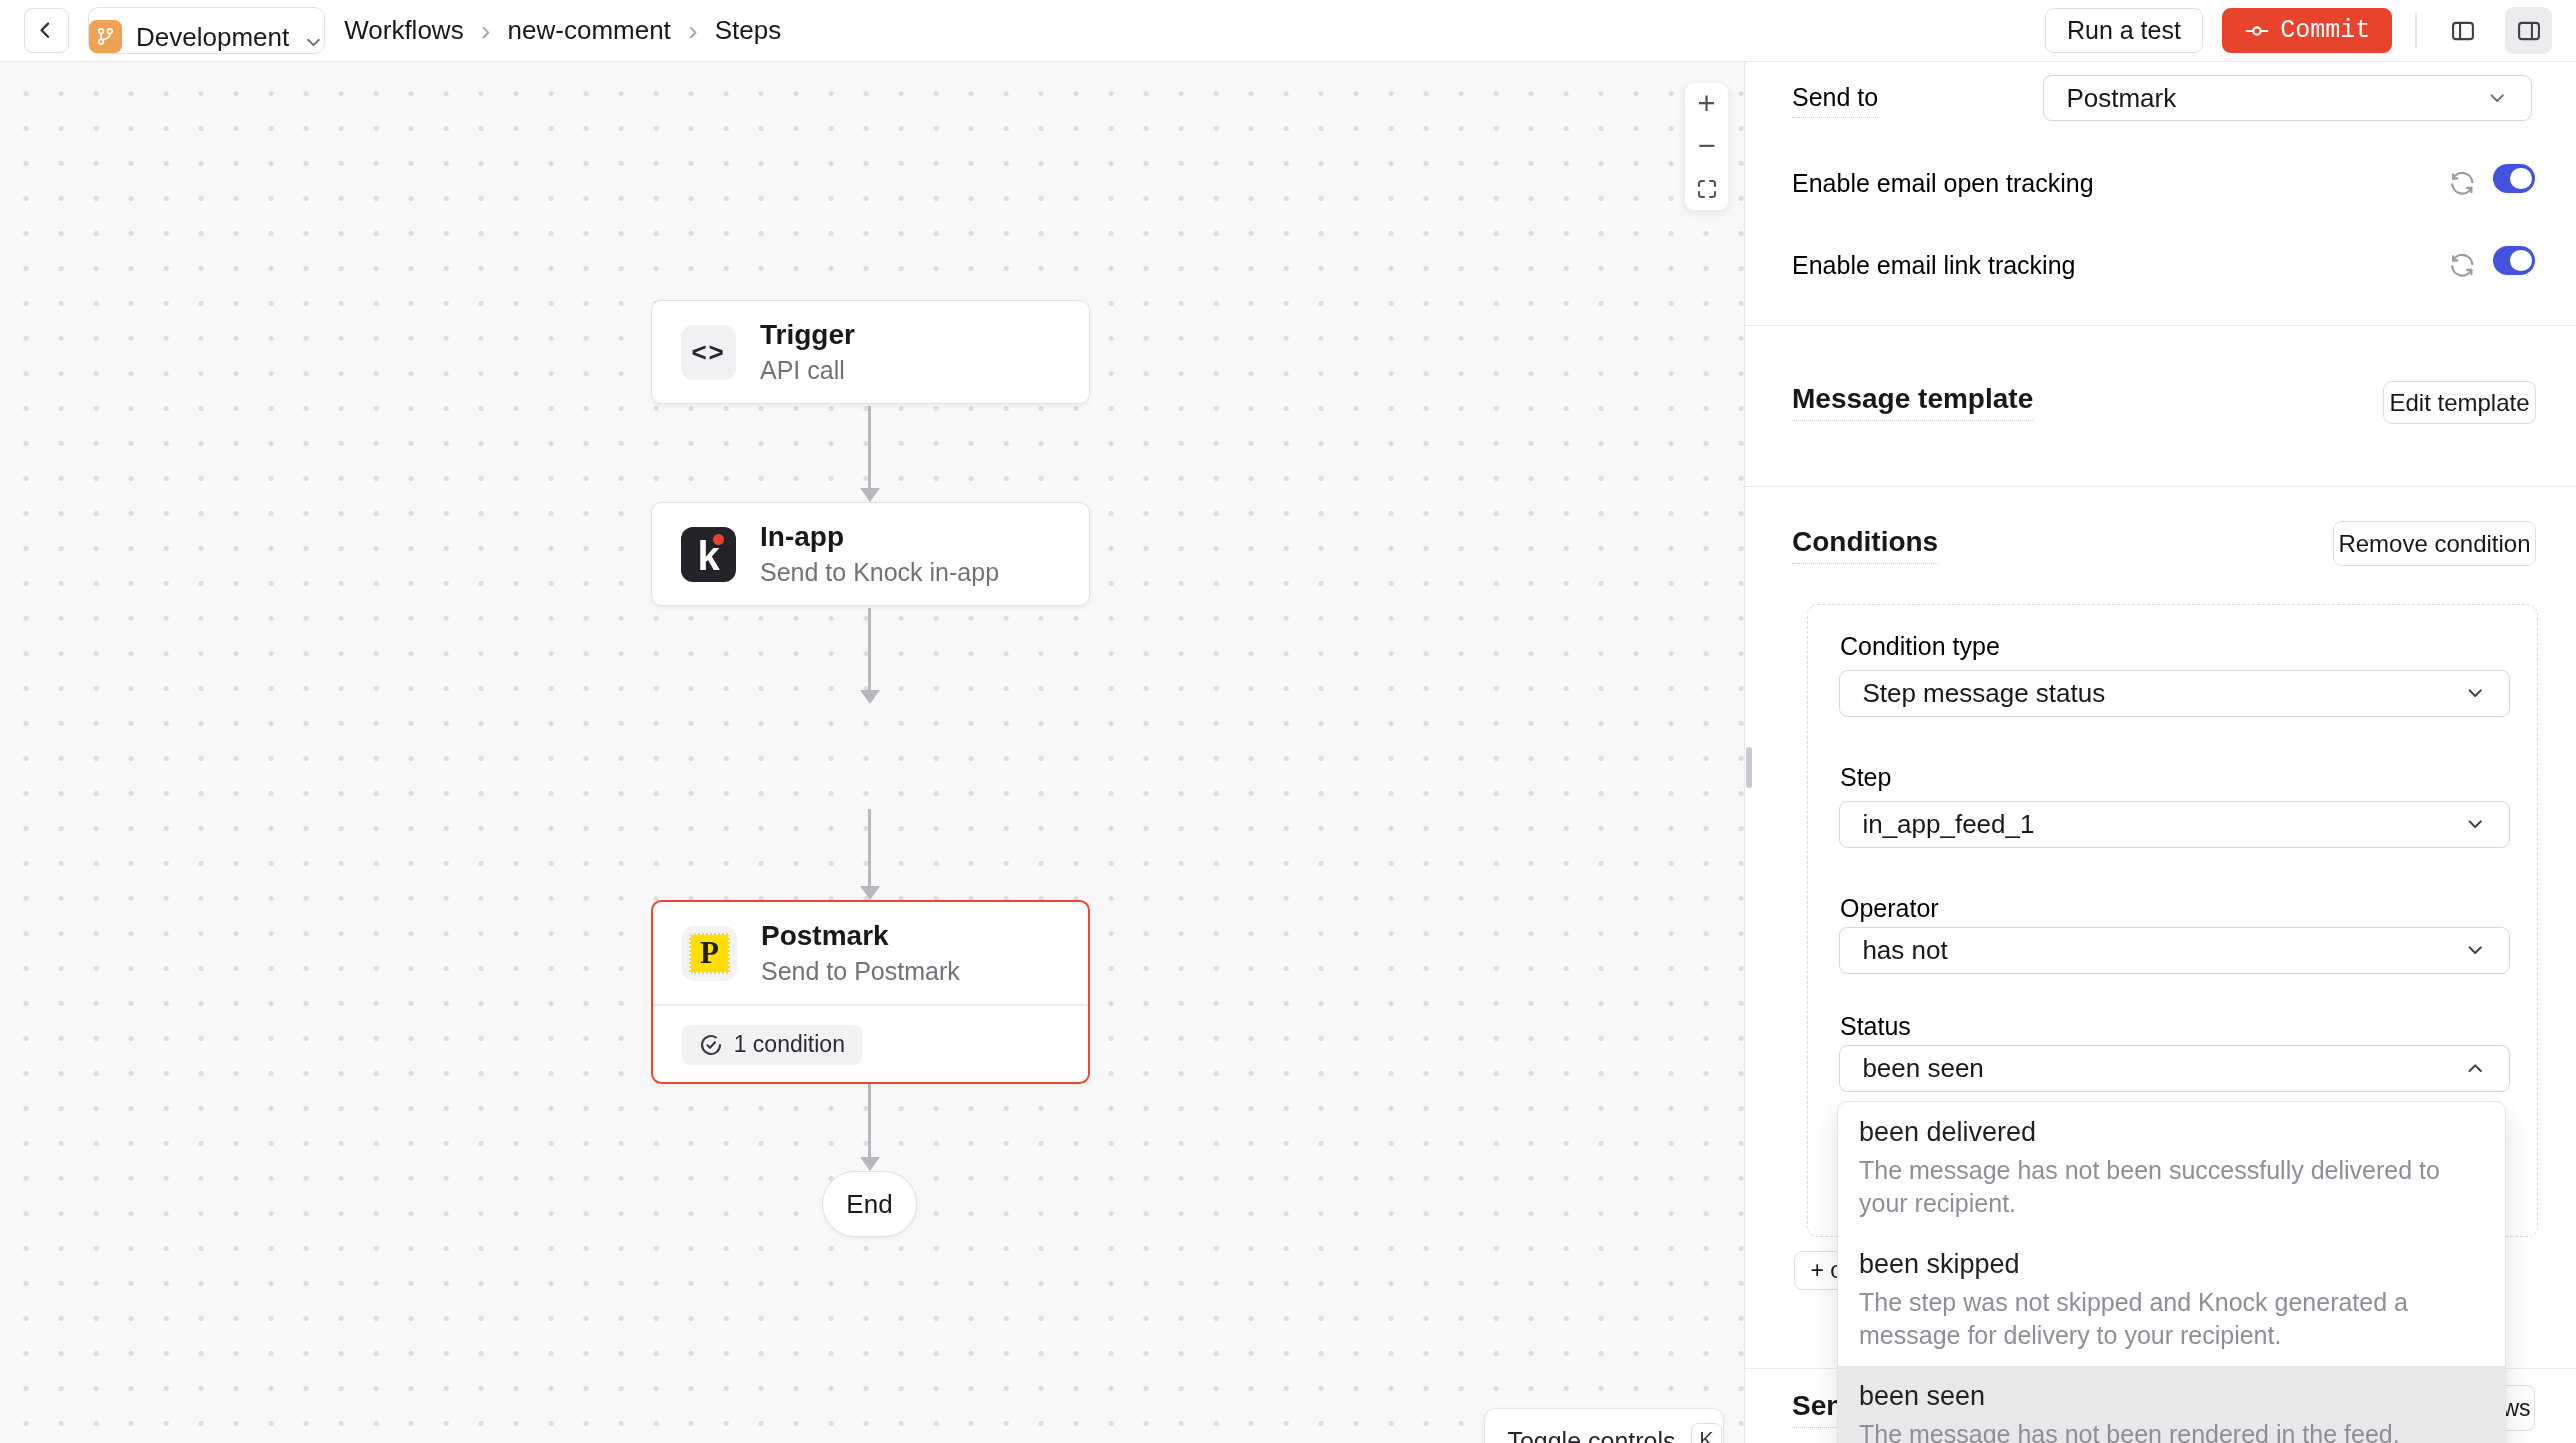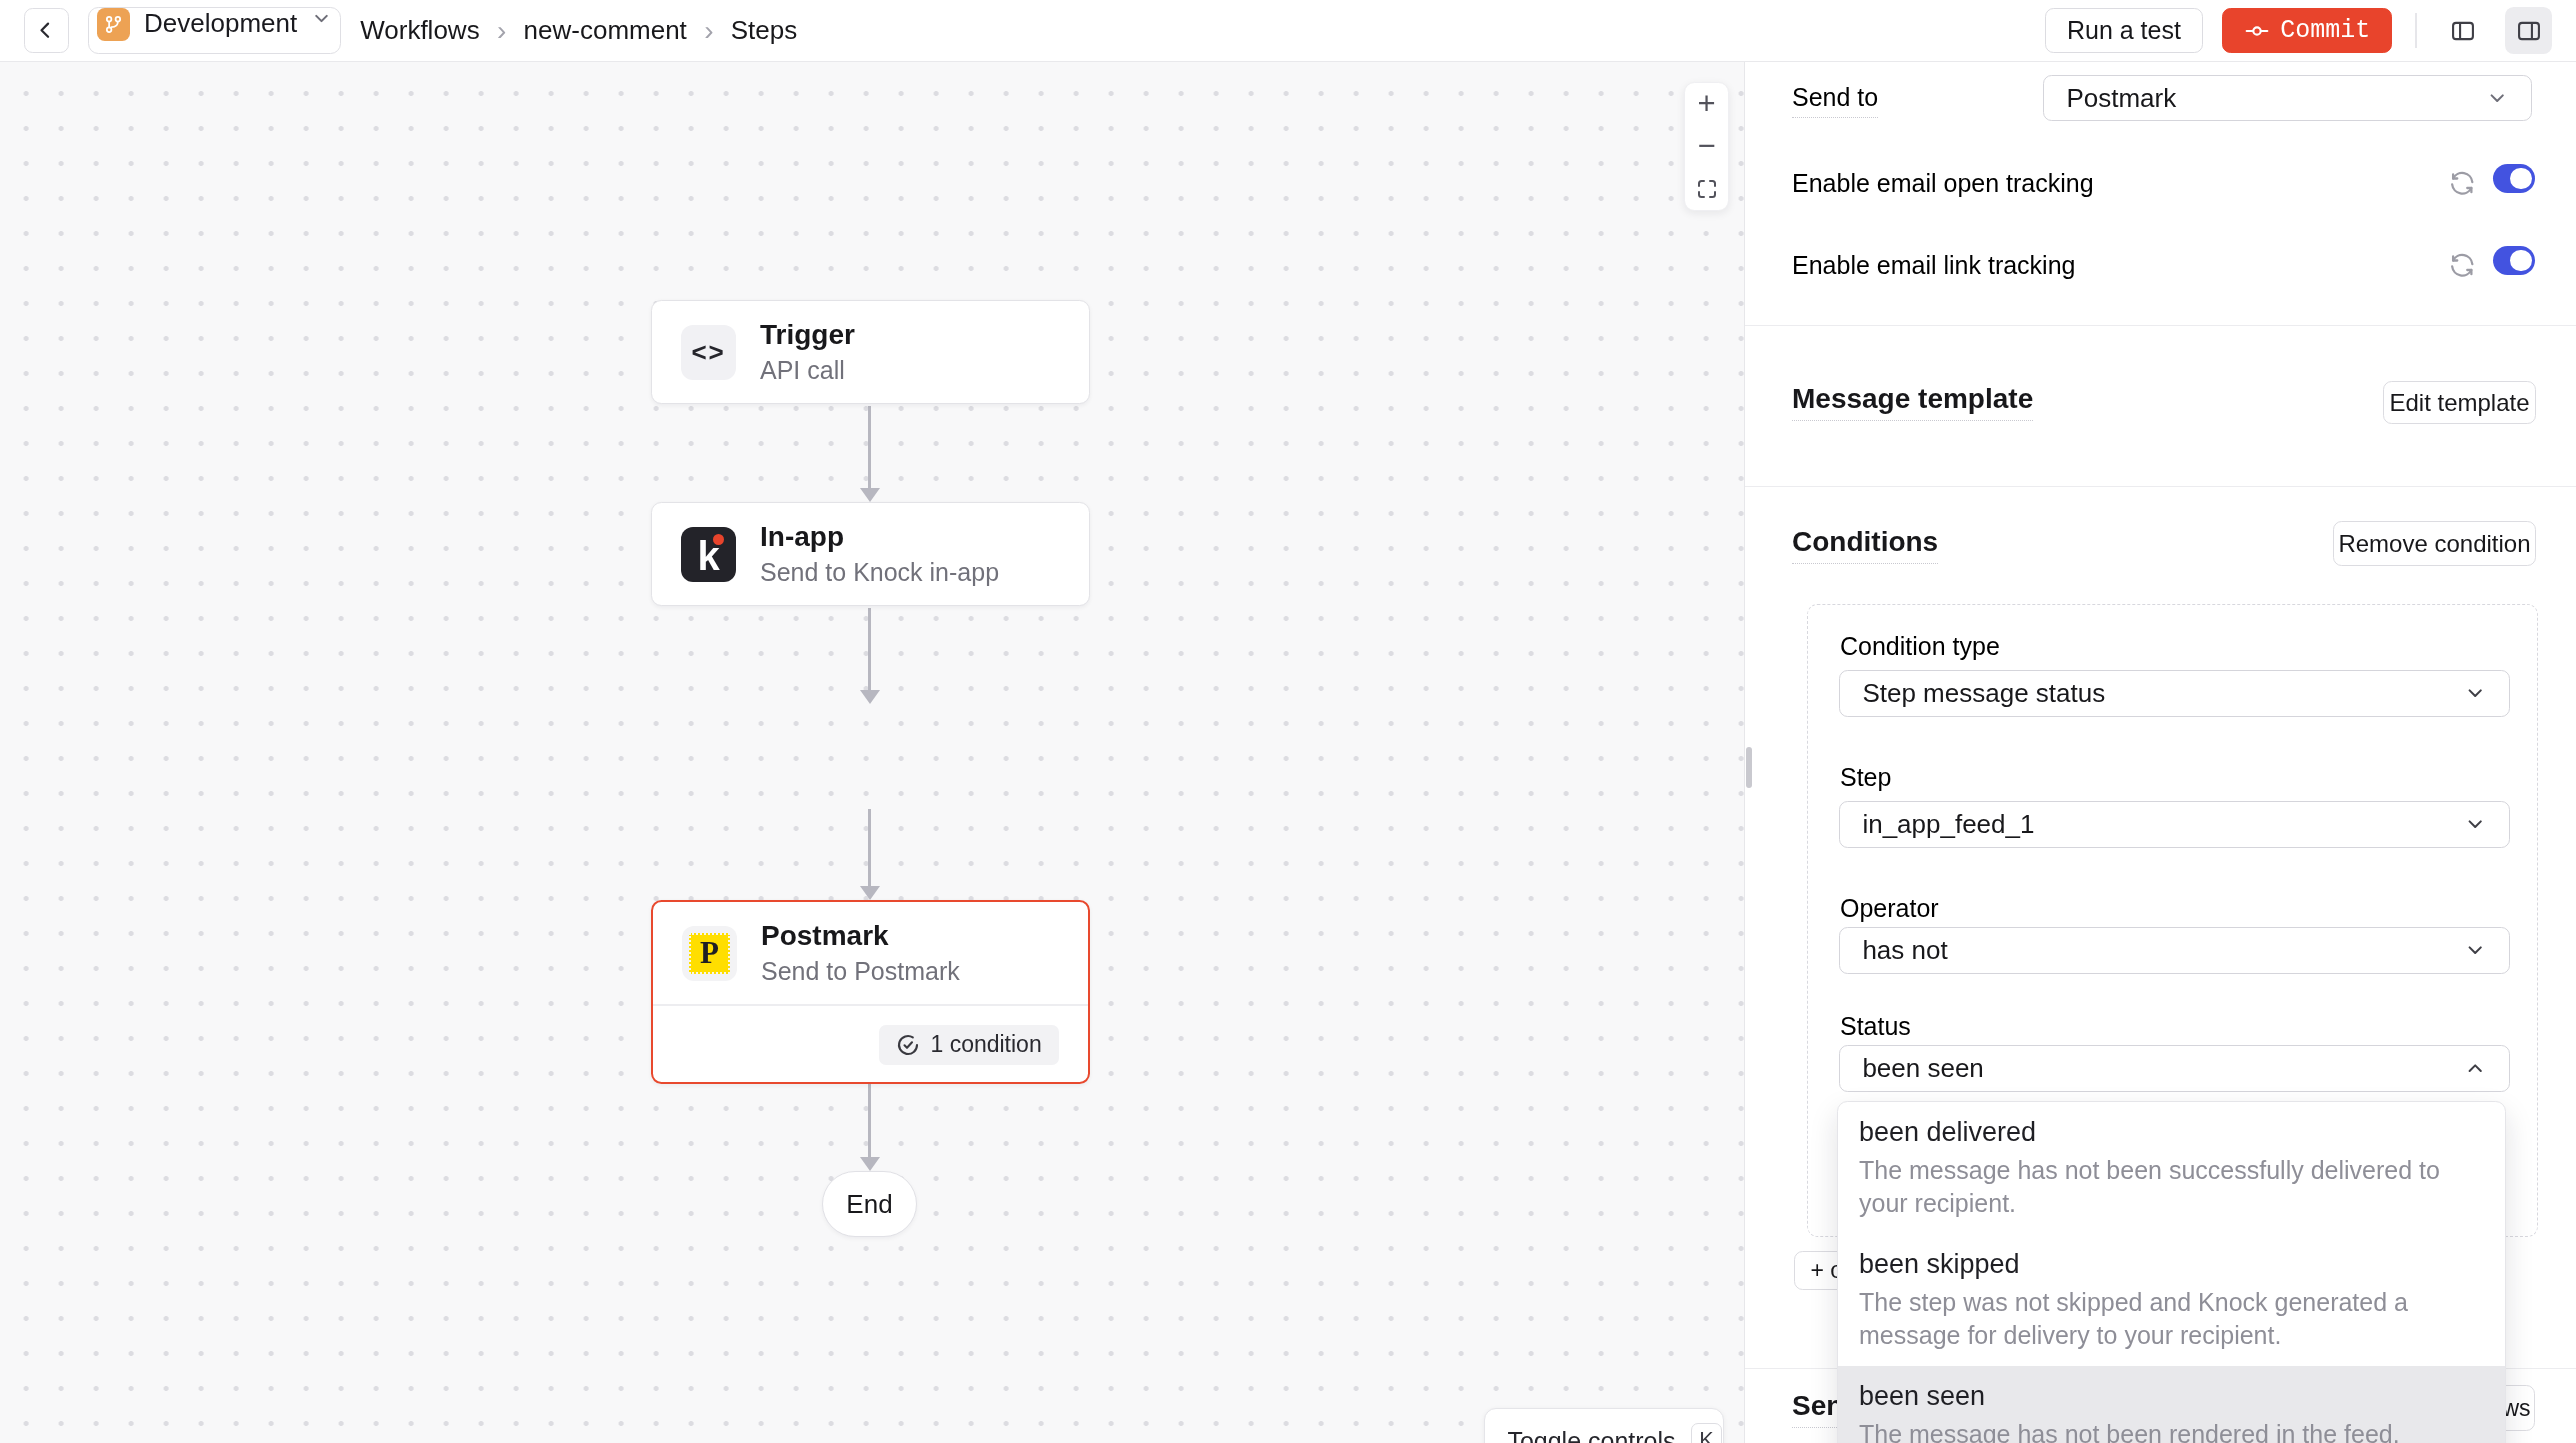--- a/index.html
+++ b/index.html
@@ -6,21 +6,21 @@
   html,body { width:2576px; height:1443px; }
   body { font-family:"Liberation Sans","DejaVu Sans",sans-serif; background:#fff; color:#1A1A1F; }
   #app { position:relative; width:2576px; height:1443px; overflow:hidden; background:#fff; }
 
   
   .topbar { position:absolute; top:0; left:0; width:2576px; height:62px; background:#fff;
             border-bottom:0.9px solid #E9E9EC; display:flex; align-items:center; padding:0 24px; gap:19px; z-index:60; }
   .icon-btn { width:45px; height:45px; border:1.7px solid #DFDFE4; border-radius:8.6px; background:#fff;
               display:flex; align-items:center; justify-content:center; cursor:pointer; }
   .env-pill { height:47px; border:1.7px solid #DFDFE4; border-radius:10.4px; background:#fff; display:flex;
-              align-items:flex-start; gap:14px; padding:0 8px; font-size:26px; font-weight:500; color:#1A1A1F; cursor:pointer; }
+              align-items:flex-end; gap:14px; padding:0 0; font-size:26px; font-weight:500; color:#1A1A1F; cursor:pointer; }
   .env-icon { width:33px; height:33px; border-radius:7.8px; background:#EDA254; display:flex; align-items:center; justify-content:center; }
   .breadcrumb { display:flex; align-items:center; gap:17.3px; font-size:26px; }
   .crumb { color:#18181B; font-weight:500; }
   .sep { color:#A3A3AC; font-size:28px; }
   .tb-spacer { flex:1; }
   .btn { height:45px; border:1.7px solid #DCDCE1; border-radius:8.6px; background:#fff; font-size:25px;
          font-weight:500; color:#18181B; padding:0 21px; display:flex; align-items:center; gap:10.4px; cursor:pointer;
          font-family:inherit; }
   .btn.commit { background:#E8442C; border-color:#E8442C; color:#fff;font-family:Liberation Mono, monospace; }
   .tb-vdiv { width:1.7px; height:35px; background:#E6E6EA; margin:0 3.5px; }
@@ -42,21 +42,21 @@
   .code-glyph { font-size:26px; font-weight:600; color:#26262C; letter-spacing:1.7px; }
   .icon-knock { background:#232329; position:relative; }
   .icon-knock .k { color:#fff; font-size:40px; font-weight:700; margin-top:5.2px; }
   .icon-knock .dot { position:absolute; top:7.8px; right:12px; width:11.2px; height:11.2px; border-radius:50%; background:#E8442C; }
   .icon-pm { background:#F3F3F5; }
   .pm-inner { width:41px; height:41px; background:#FFDE00; border:2.6px dotted #F6F6EE; display:flex; align-items:center;
               justify-content:center; font-family:"Liberation Serif","DejaVu Serif",serif; font-weight:700; font-size:31px; color:#1E1E24; }
   .node-title { font-size:28px; font-weight:600; color:#18181B; }
   .node-sub { font-size:25px; color:#71717A; margin-top:5.2px; }
   .node-divider { height:1.7px; background:#EDEDF0; margin:0; }
-  .node-foot { padding:19px 29px 21px;text-align:right; }
+  .node-foot { padding:19px 29px 21px; }
   .cond-pill { display:inline-flex; align-items:center; gap:10.4px; background:#F2F2F4; border-radius:7px;
                height:40px; padding:0 17.3px; font-size:23px; color:#2A2A30; }
   .end-pill { position:absolute; left:822px; top:1109px; width:95px; height:66px; background:#fff;
               border:1.7px solid #E1E1E6; border-radius:35px; display:flex; align-items:center; justify-content:center;
               font-size:26px; color:#18181B; box-shadow:0 1.7px 4.3px rgba(25,25,35,.05); cursor:pointer; }
   .conn-line { position:absolute; left:868px; width:2.6px; background:#B7B7C0; }
   .conn-arrow { position:absolute; left:860px; width:0; height:0; border-left:10.4px solid transparent;
                 border-right:10.4px solid transparent; border-top:14.7px solid #B7B7C0; }
 
   .zoomctl { position:absolute; left:1684px; top:20px; width:45px; height:129px; background:#fff;

